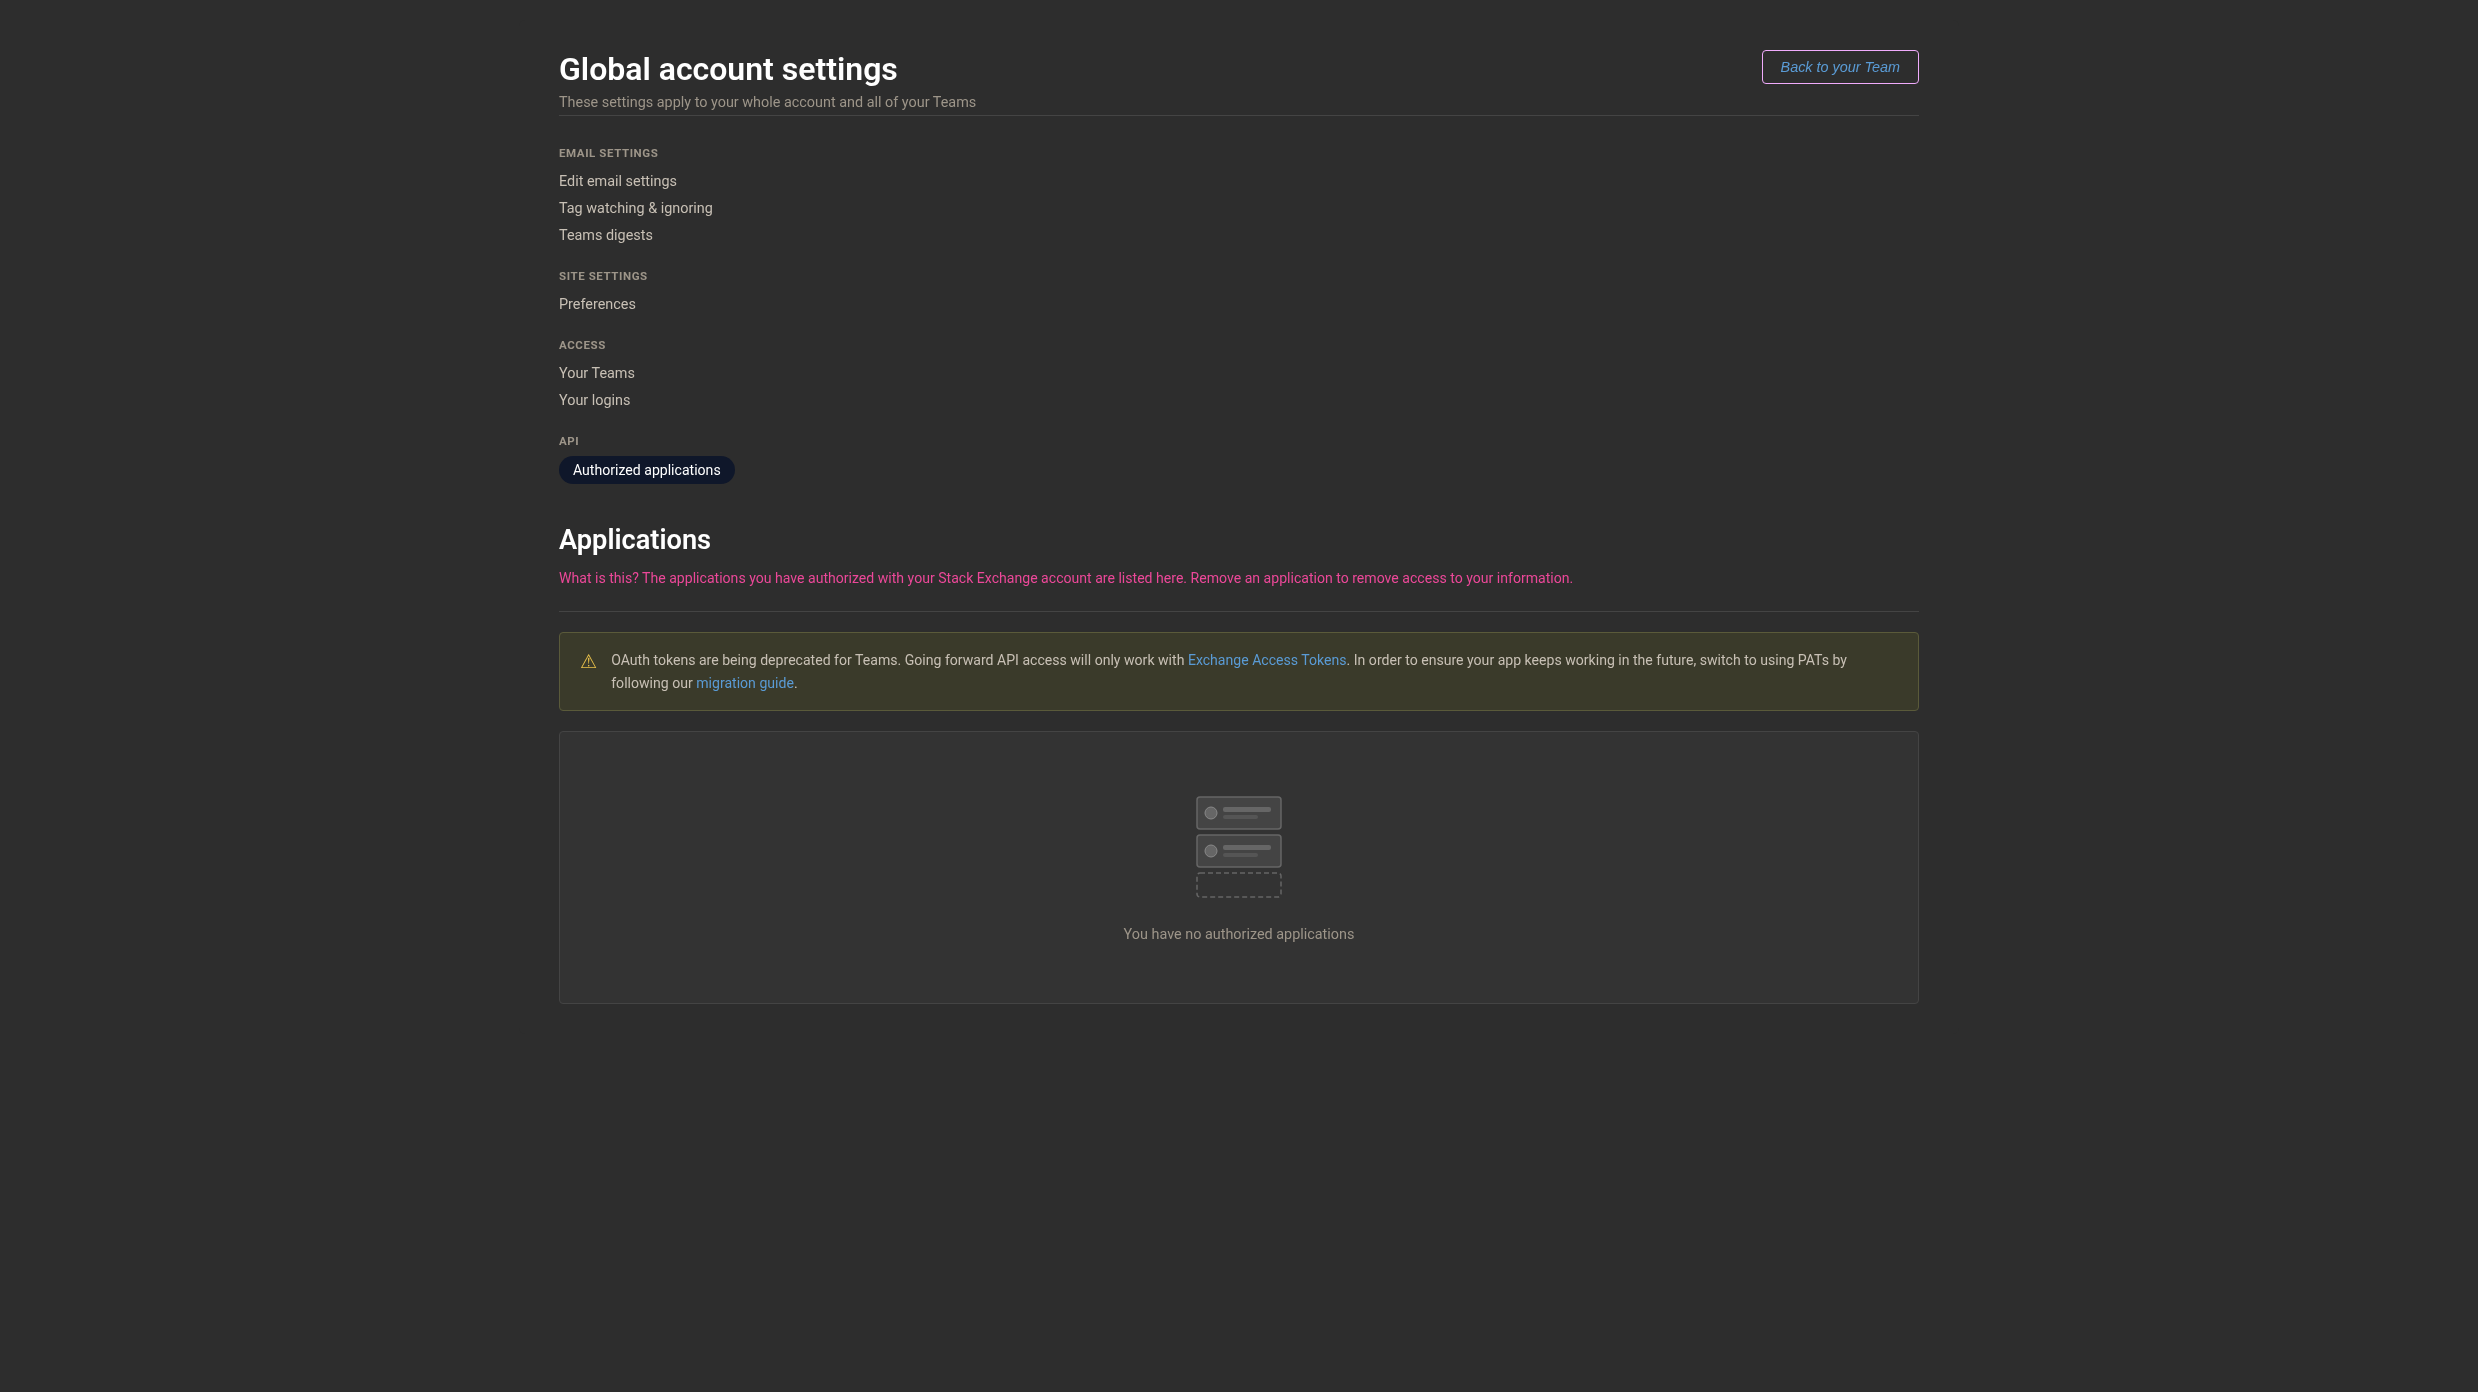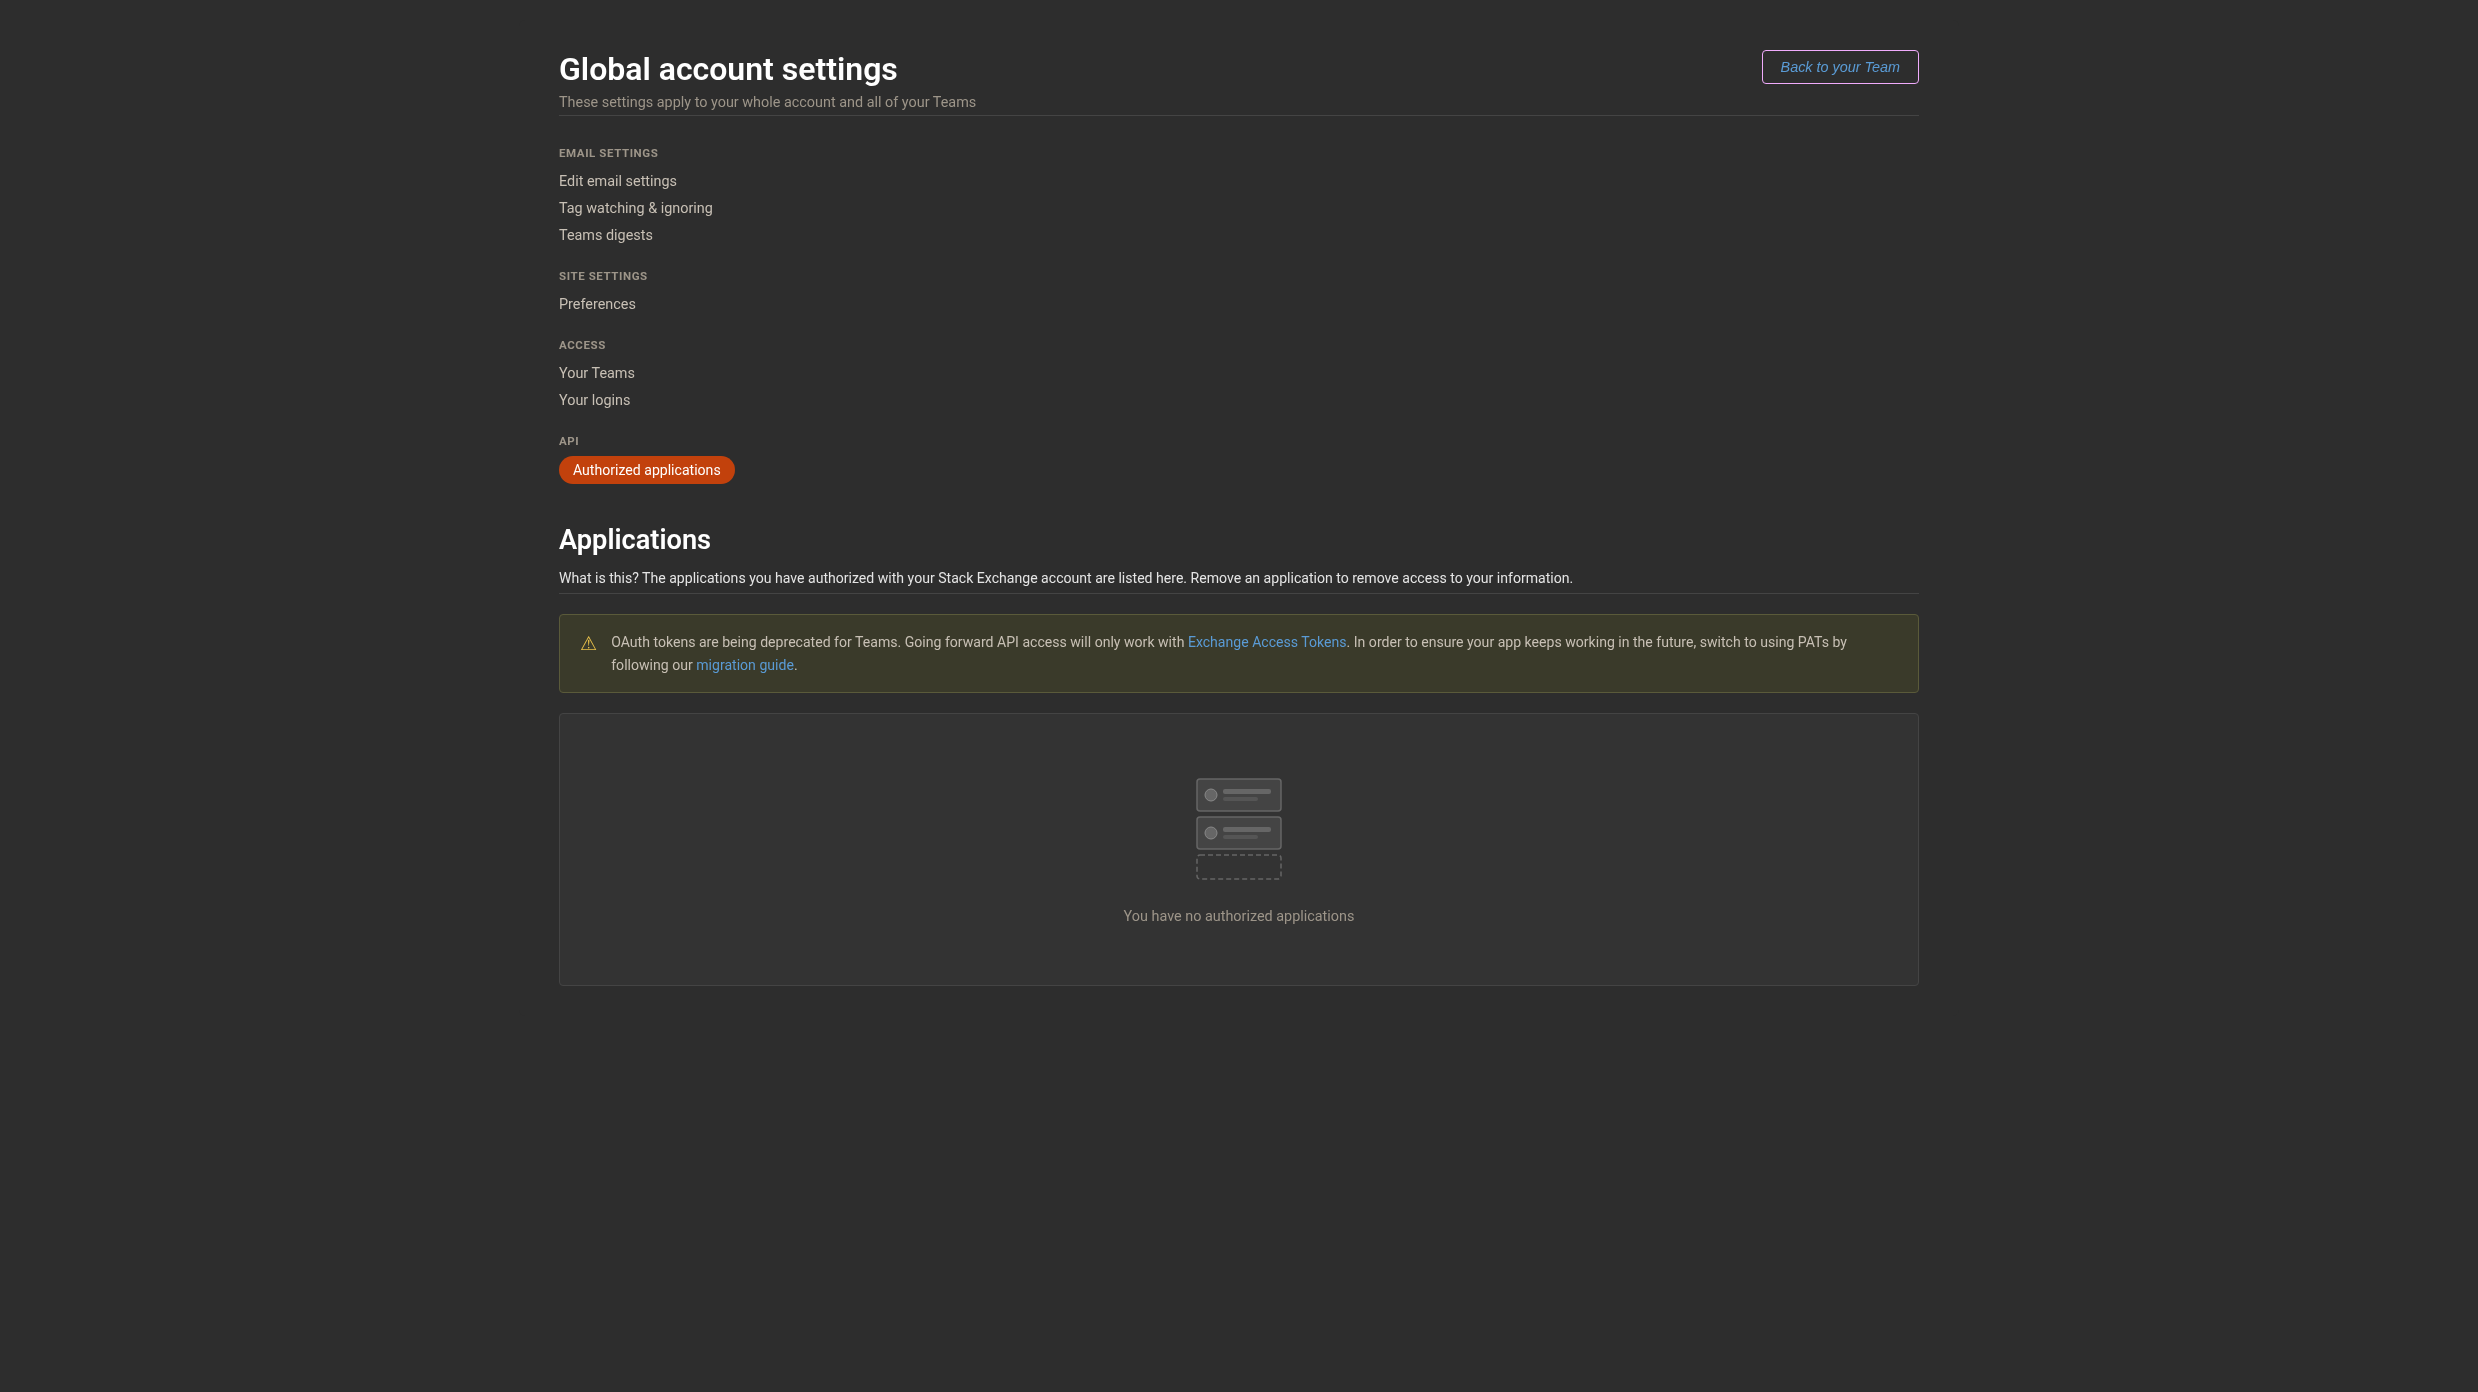--- a/index.html
+++ b/index.html
@@ -69,40 +69,40 @@
     }
     .sidebar-link {
       display: block;
       padding: 5px 0;
       font-size: 0.9rem;
       color: #c8c0b5;
       cursor: pointer;
       text-decoration: none;
     }
     .sidebar-link.active {
-      background: #c2410c;
+      background: #0f172a;
       color: #fff;
       padding: 6px 14px;
       border-radius: 20px;
       display: inline-block;
       font-size: 0.88rem;
     }
     .content {
       flex: 1;
     }
     .page-title {
       font-size: 1.7rem;
       font-weight: 600;
       color: #fff;
       margin-bottom: 12px;
     }
     .page-description {
       font-size: 0.88rem;
-      color: #e5e5e5;
-      margin-bottom: 4px;
+      color: #ec4899;
+      margin-bottom: 22px;
       line-height: 1.5;
     }
     .content-divider {
       border: none;
       border-top: 1px solid #444;
       margin-bottom: 20px;
     }
     .warning-box {
       background: #3a3a2a;
       border: 1px solid #5a5a3a;

